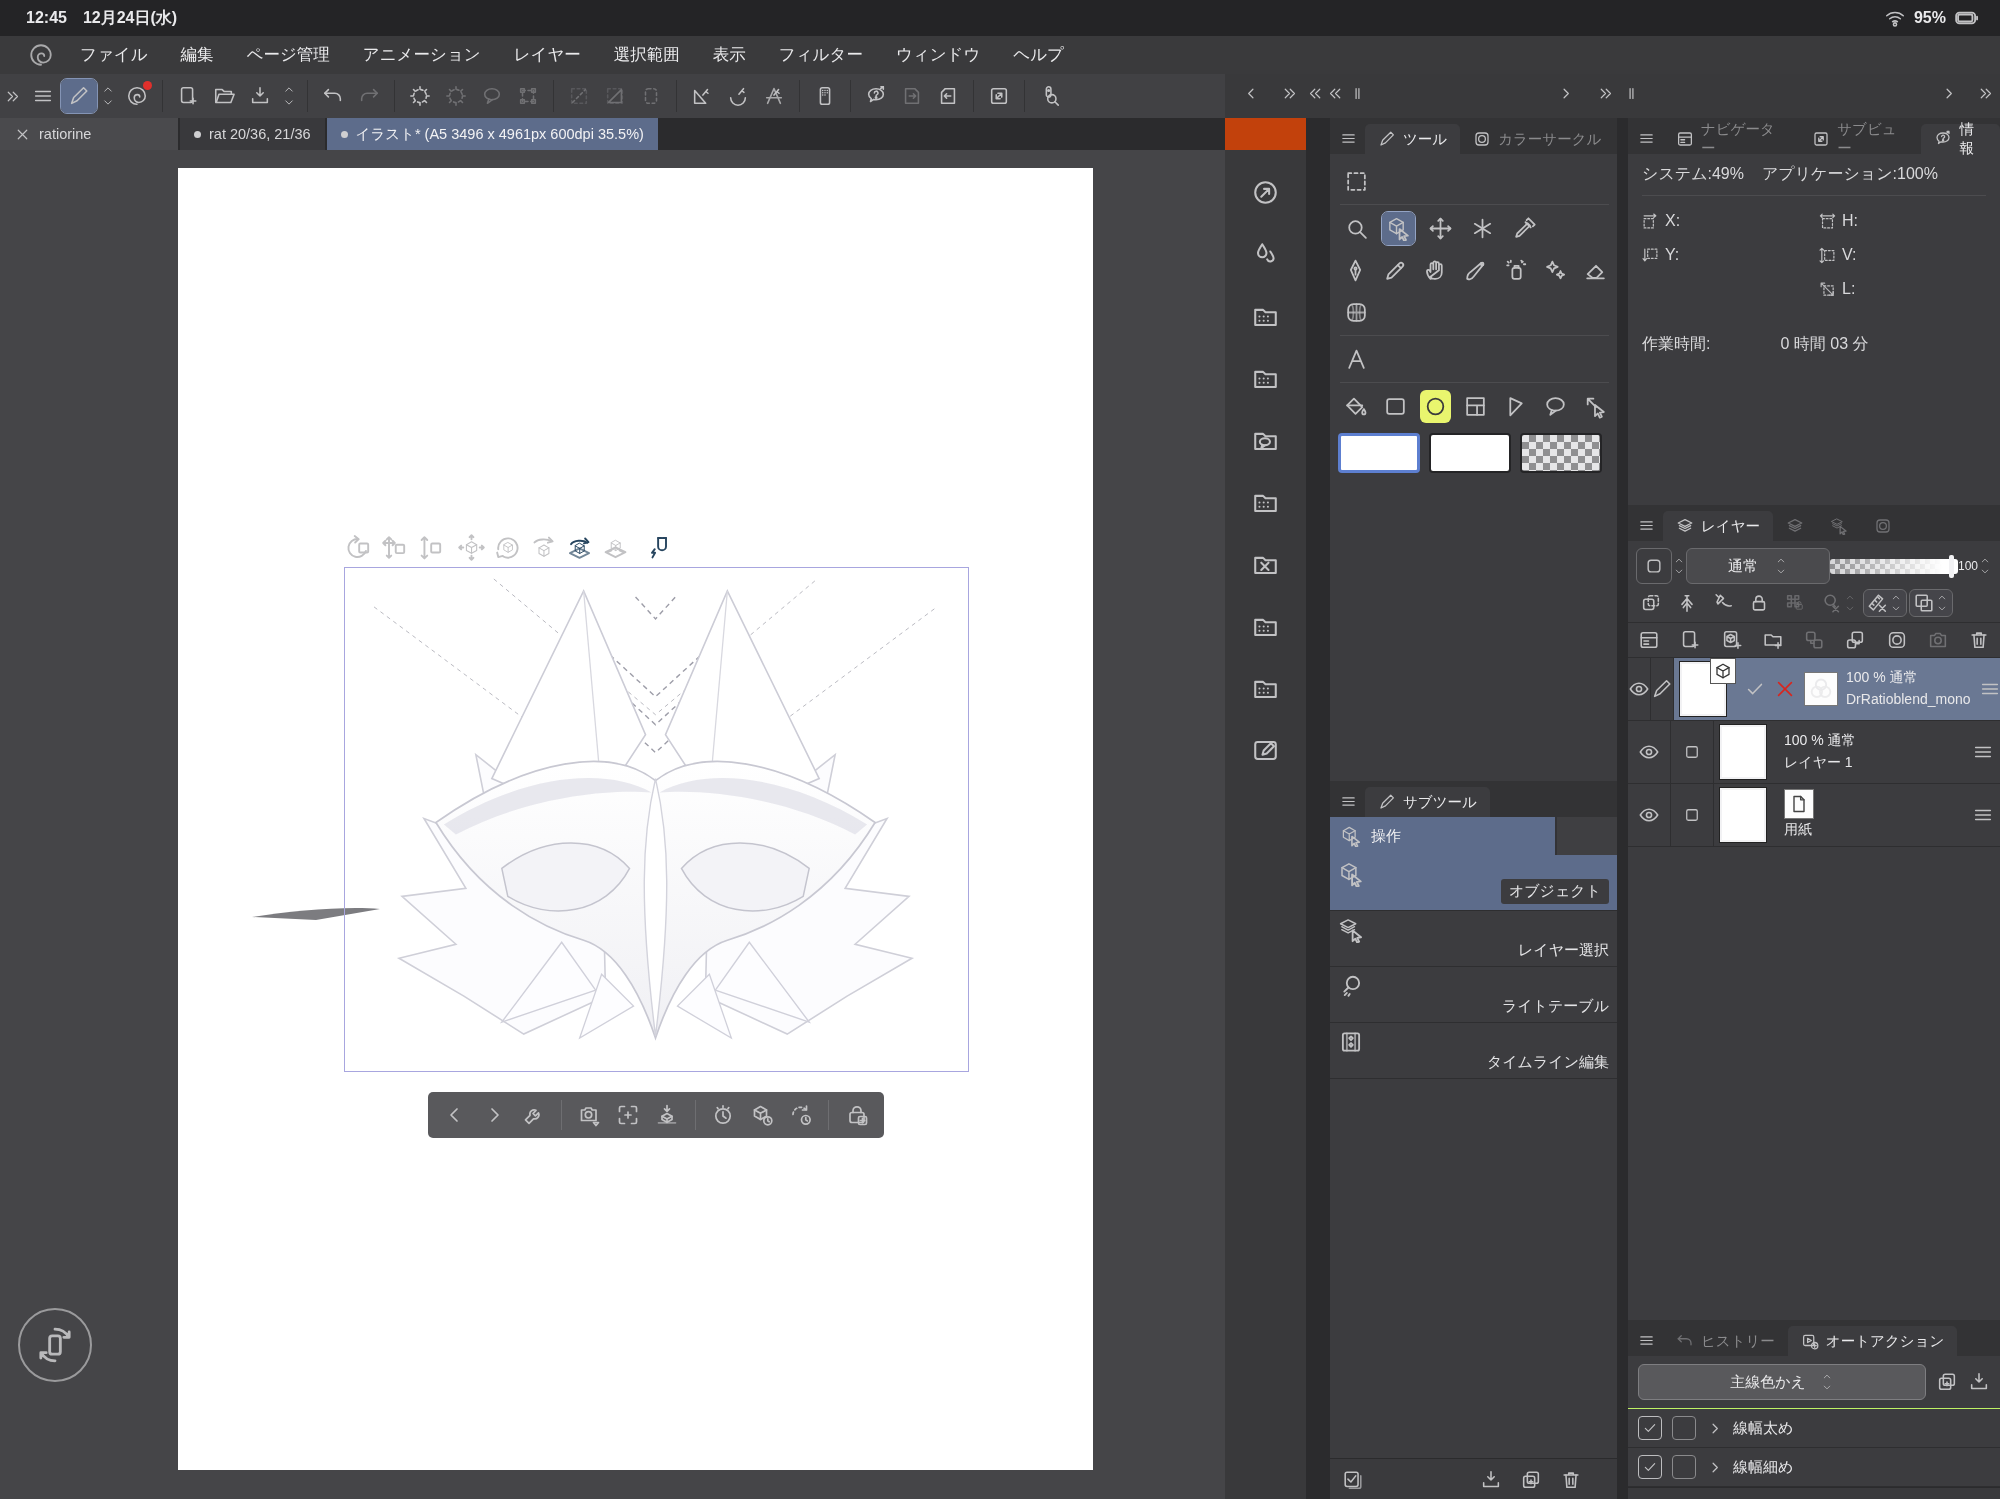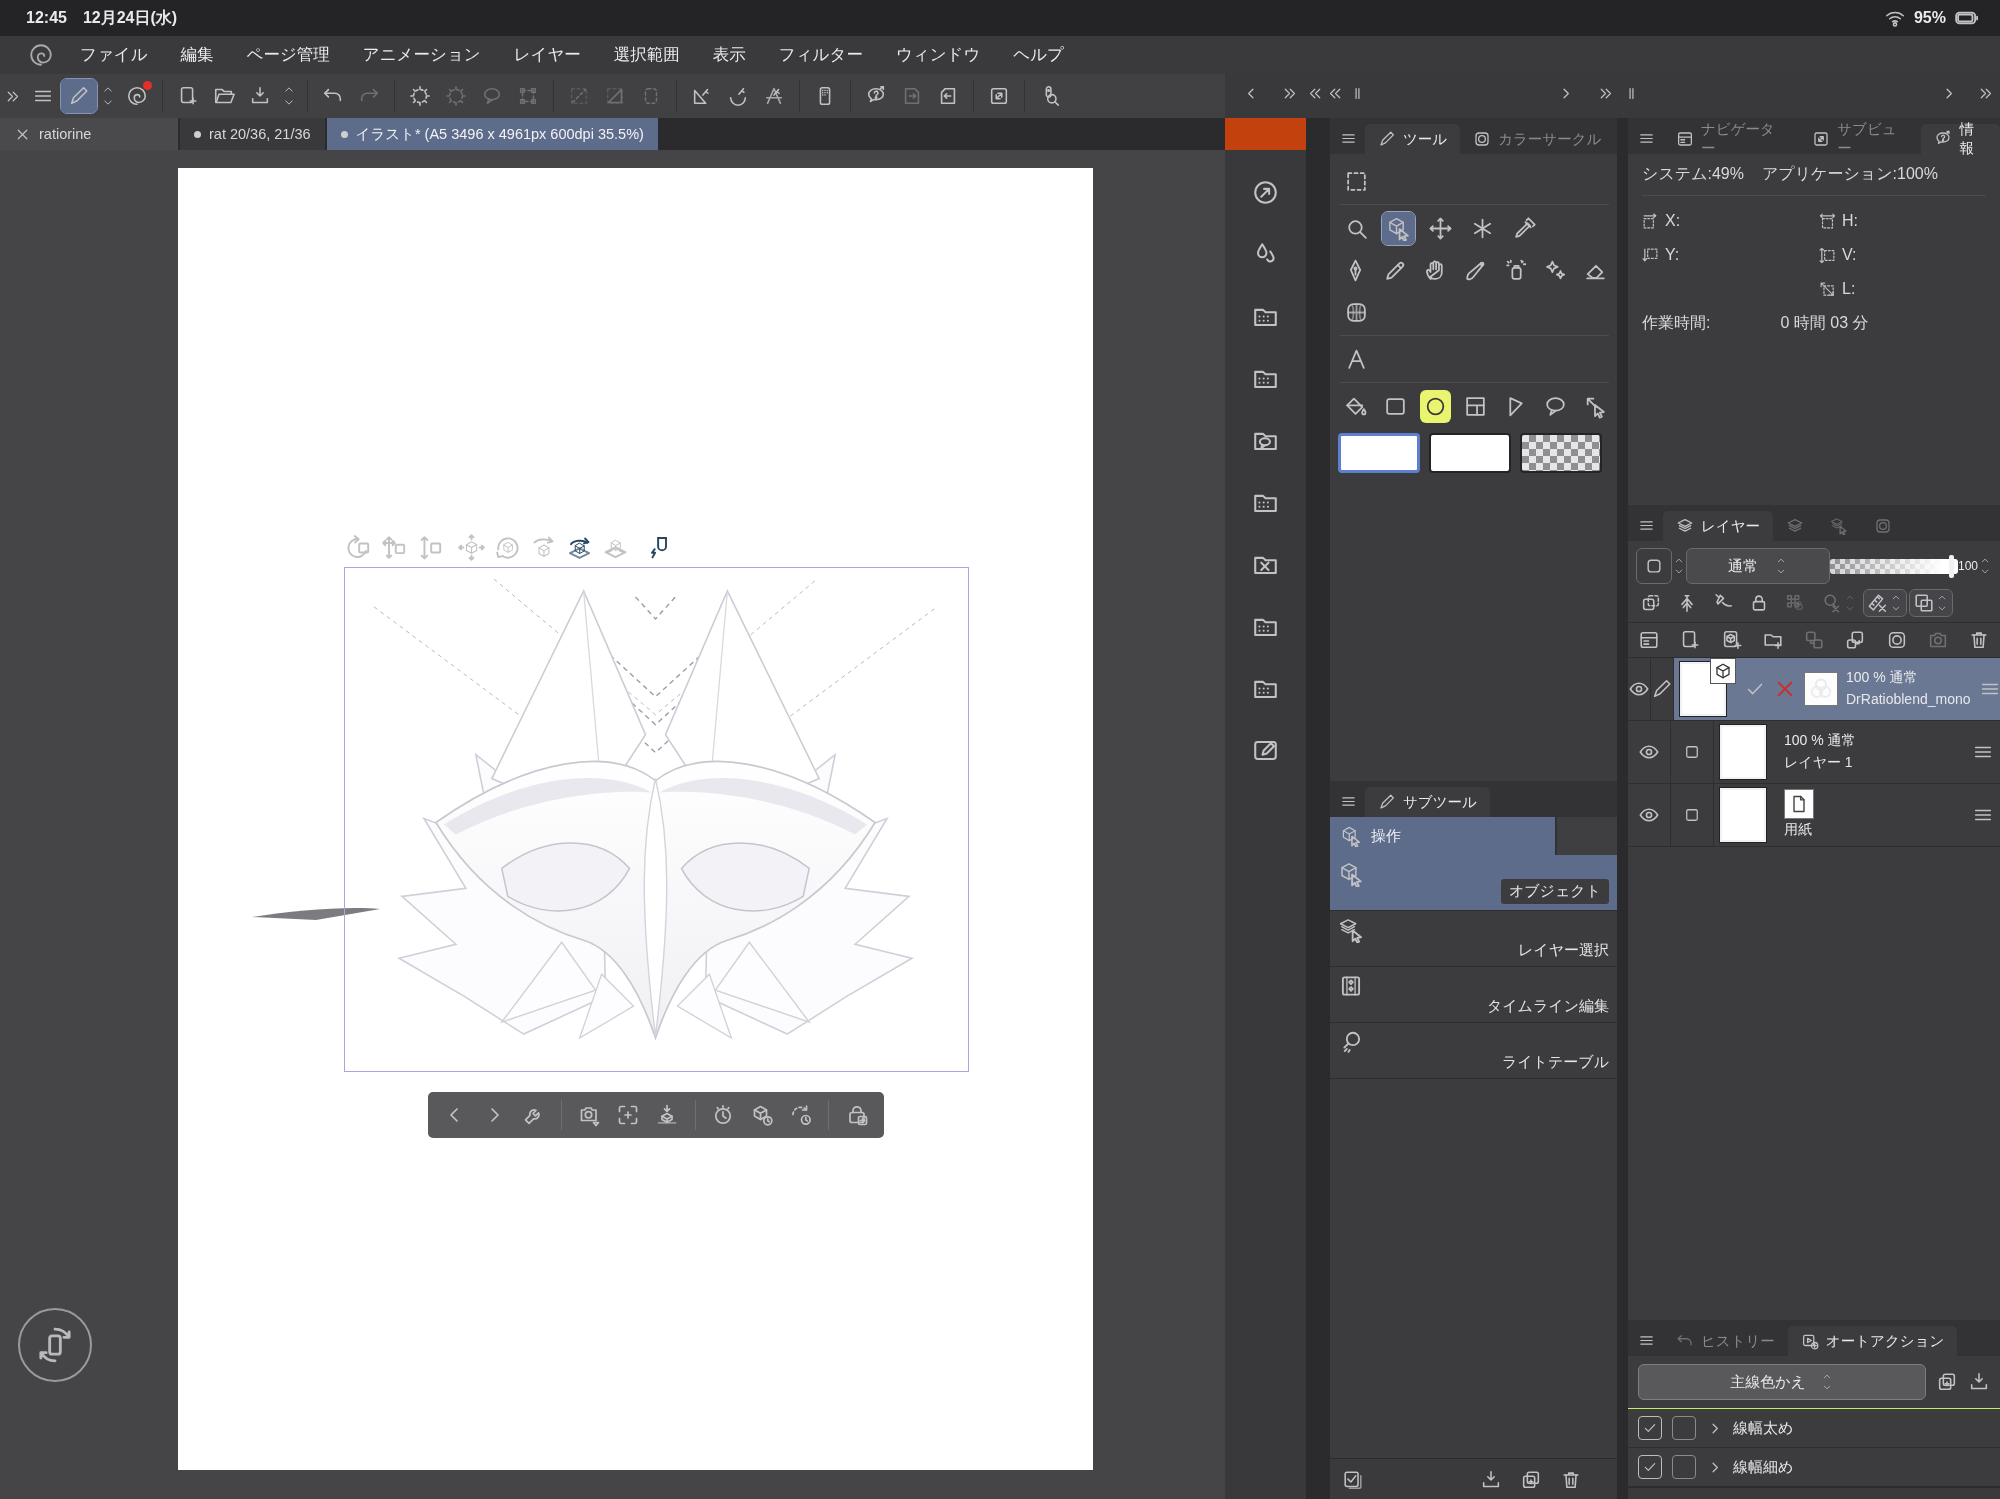--- a/index.html
+++ b/index.html
@@ -1334,32 +1334,32 @@
         <span class="ic">
             <svg>
               <use href="#s-layers-cursor"></use>
             </svg>
           </span>
         <span class="stlabel">レイヤー選択</span>
       </div>
       <div class="stitem">
         <span class="ic">
             <svg>
+              <use href="#s-bulb"></use>
+            </svg>
+          </span>
+        <span class="stlabel">ライトテーブル</span>
+      </div>
+      <div class="stitem">
+        <span class="ic">
+            <svg>
               <use href="#s-timeline"></use>
             </svg>
           </span>
         <span class="stlabel">タイムライン編集</span>
-      </div>
-      <div class="stitem">
-        <span class="ic">
-            <svg>
-              <use href="#s-bulb"></use>
-            </svg>
-          </span>
-        <span class="stlabel">ライトテーブル</span>
       </div>
     </div>
 
     <div class="bstrip">
       <span class="ic" style="margin-left:12px">
           <svg>
             <use href="#s-doc-check"></use>
           </svg>
         </span>
       <span class="ic" style="margin-left:116px">
@@ -1458,21 +1458,21 @@
           <div class="infline">
               <span class="ic sm" style="margin-right:6px">
                 <svg>
                   <use href="#s-dashbox-l"></use>
                 </svg>
               </span>
               <span class="inforow">L:</span>
             </div>
         </div>
       </div>
-      <div class="infline" style="margin-top:0">
+      <div class="infline" style="margin-top:21px">
         <span class="inforow">作業時間:</span>
         <span class="inforow" style="margin-left:70px">0 時間 03 分</span>
       </div>
     </div>
 
     <div class="layerpanel">
       <div class="phead">
         <span class="ic sm menu-ic">
             <svg>
               <use href="#s-bars"></use>

